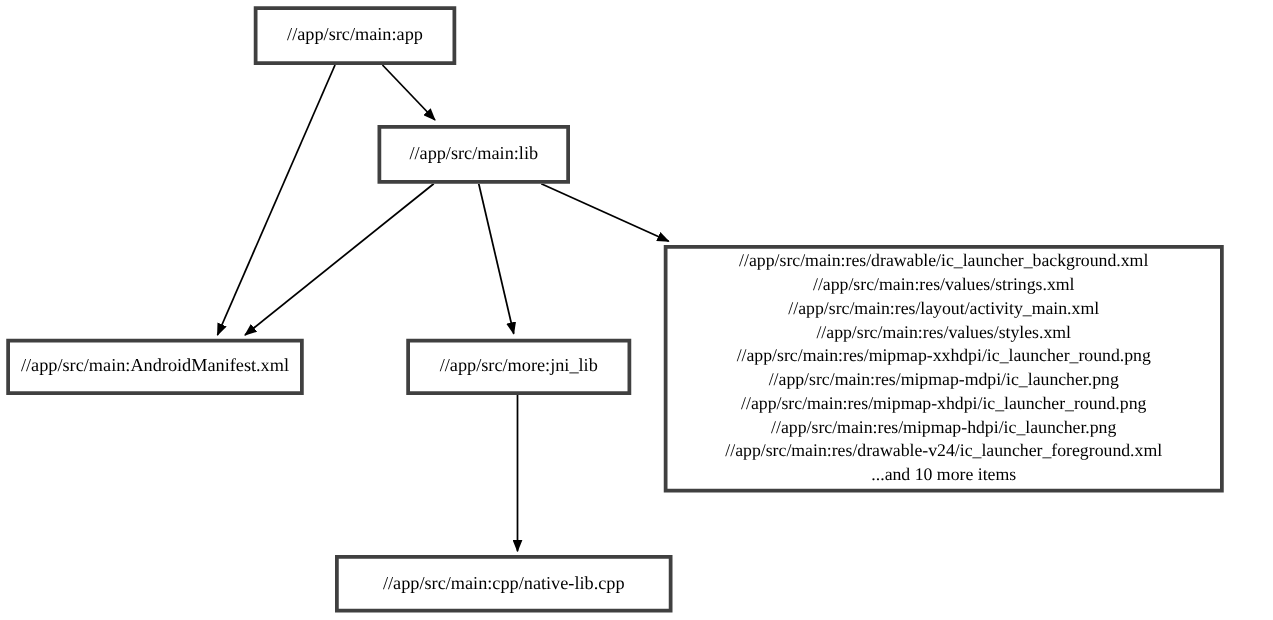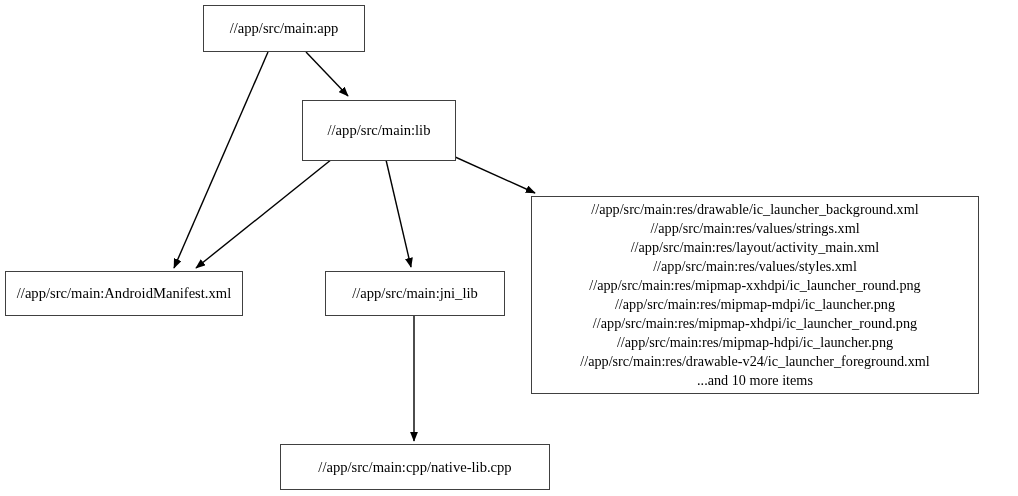--- a/index.html
+++ b/index.html
@@ -27,46 +27,46 @@
     position: absolute;
     left: 0;
     top: 0;
     width: 1018px;
     height: 496px;
     pointer-events: none;
   }
   .node {
     position: absolute;
     box-sizing: border-box;
-    border: 1px solid #404040;
+    border: 3px solid #404040;
     background: #ffffff;
     display: flex;
     align-items: center;
     justify-content: center;
     text-align: center;
   }
   .node-label {
     font-size: 14.6px;
     line-height: 19px;
     white-space: pre;
     letter-spacing: 0px;
   }
   .node-label.multiline {
     white-space: pre-line;
     font-size: 14.2px;
     line-height: 19.1px;
   }
 
   
   #node-app        { left: 203px; top: 5px;   width: 162px; height: 47px; }
-  #node-lib        { left: 302px; top: 100px; width: 154px; height: 61px; }
+  #node-lib        { left: 302px; top: 100px; width: 154px; height: 47px; }
   #node-manifest   { left: 5px;   top: 271px; width: 238px; height: 45px; }
   #node-jni        { left: 325px; top: 271px; width: 180px; height: 45px; }
   #node-res        { left: 531px; top: 196px; width: 448px; height: 198px; }
-  #node-cpp        { left: 280px; top: 444px; width: 270px; height: 46px; }
+  #node-cpp        { left: 268px; top: 444px; width: 270px; height: 46px; }
 </style>
 </head>
 <body>
 
 <div id="graph">
 
   <svg class="edge-layer" width="1018" height="496" viewBox="0 0 1018 496" xmlns="http://www.w3.org/2000/svg">
     <defs>
       <marker id="arrow" markerWidth="10" markerHeight="8" refX="9.2" refY="4" orient="auto" markerUnits="userSpaceOnUse">
         <path d="M0,0 L10,4 L0,8 z" fill="#000000"></path>
@@ -92,21 +92,21 @@
 
   <div class="node" id="node-lib">
     <span class="node-label">//app/src/main:lib</span>
   </div>
 
   <div class="node" id="node-manifest">
     <span class="node-label">//app/src/main:AndroidManifest.xml</span>
   </div>
 
   <div class="node" id="node-jni">
-    <span class="node-label">//app/src/main:jni_lib</span>
+    <span class="node-label">//app/src/more:jni_lib</span>
   </div>
 
   <div class="node" id="node-res">
     <span class="node-label multiline">//app/src/main:res/drawable/ic_launcher_background.xml
 //app/src/main:res/values/strings.xml
 //app/src/main:res/layout/activity_main.xml
 //app/src/main:res/values/styles.xml
 //app/src/main:res/mipmap-xxhdpi/ic_launcher_round.png
 //app/src/main:res/mipmap-mdpi/ic_launcher.png
 //app/src/main:res/mipmap-xhdpi/ic_launcher_round.png

